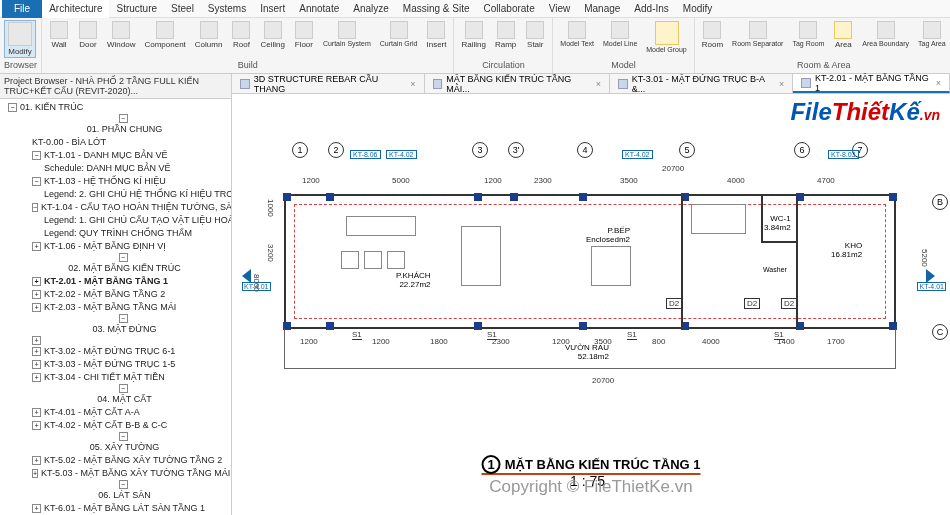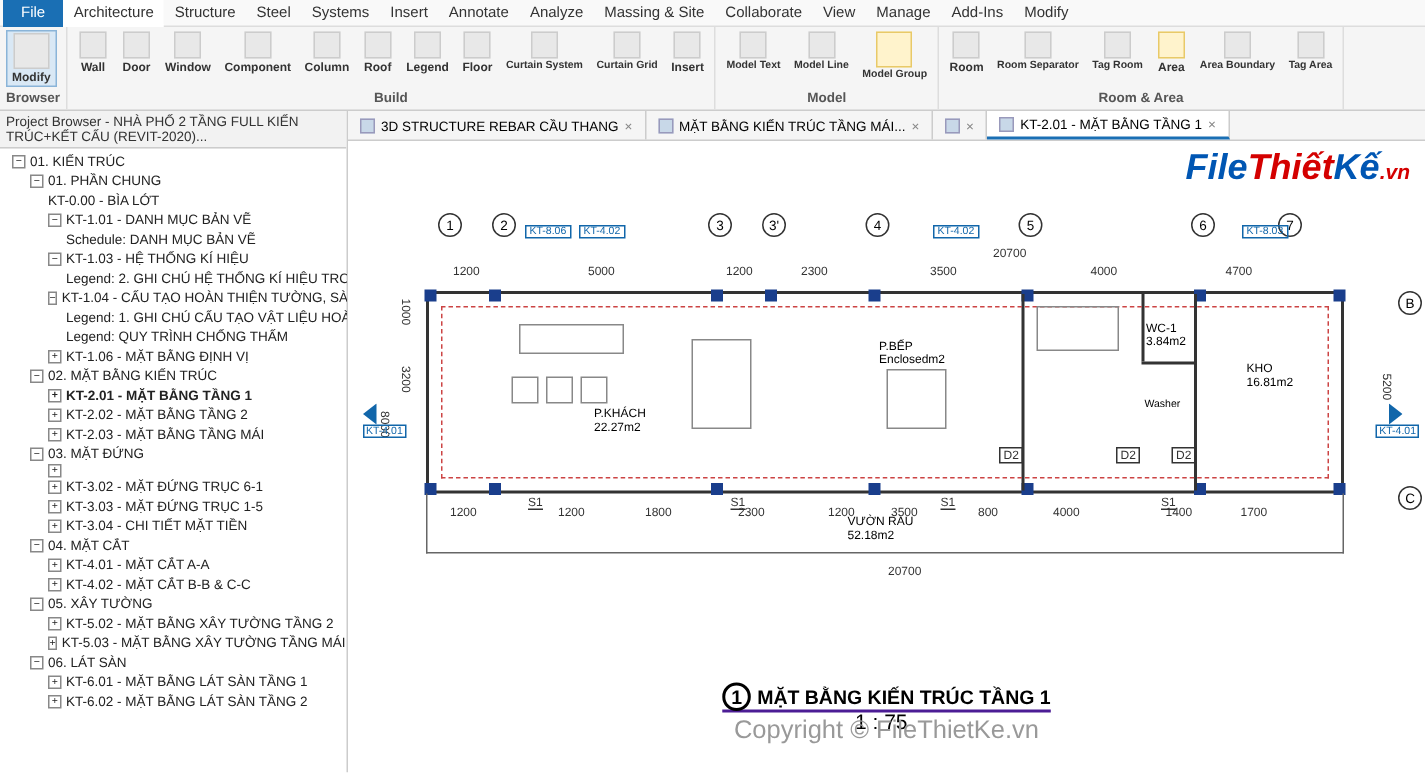--- a/index.html
+++ b/index.html
@@ -4,38 +4,38 @@
 <style>
 * { margin: 0; padding: 0; box-sizing: border-box; font-family: 'Segoe UI', Arial, sans-serif; }
 body { width: 950px; height: 515px; background: #fff; overflow: hidden; font-size: 10px; }
 
 .menubar { display: flex; background: #f9f9f9; border-bottom: 1px solid #ddd; height: 18px; align-items: center; padding-left: 2px; }
 .menubar .file-btn { background: #1a6fb4; color: #fff; padding: 1px 12px; font-size: 10px; height: 18px; line-height: 16px; }
 .menubar .tab { padding: 1px 7px; font-size: 10px; color: #333; cursor: pointer; height: 18px; line-height: 16px; }
 .menubar .tab.active { background: #fff; border-bottom: 2px solid #fff; }
 
 .ribbon { display: flex; background: #f5f5f5; border-bottom: 1px solid #ccc; height: 56px; }
-.ribbon-group { display: flex; flex-direction: column; border-right: 1px solid #ddd; padding: 2px 4px; position: relative; font-weight: bold; }
+.ribbon-group { display: flex; flex-direction: column; border-right: 1px solid #ddd; padding: 2px 4px; position: relative; }
 .ribbon-group-items { display: flex; gap: 3px; flex: 1; align-items: flex-start; }
 .ribbon-group-label { text-align: center; font-size: 9px; color: #555; padding: 1px 0; }
 .ribbon-btn { display: flex; flex-direction: column; align-items: center; padding: 1px 3px; cursor: pointer; min-width: 26px; }
 .ribbon-btn .ribbon-icon { width: 18px; height: 18px; background: #e8e8e8; border: 1px solid #ccc; margin-bottom: 1px; }
 .ribbon-btn .ribbon-label { font-size: 8px; color: #333; white-space: nowrap; }
 .ribbon-btn.big .ribbon-icon { width: 24px; height: 24px; }
 .ribbon-btn.modify { background: #d9e8f5; border: 1px solid #8ab4d8; }
 .ribbon-btn.highlighted .ribbon-icon { background: #fff3cc; border-color: #e8c968; }
 
 .workspace { display: flex; height: calc(515px - 18px - 56px); }
 
 .browser { width: 232px; background: #fff; border-right: 1px solid #ccc; overflow: hidden; }
 .browser-title { background: #f2f2f2; border-bottom: 1px solid #ccc; padding: 2px 4px; font-size: 9px; color: #333; }
 .tree { padding: 2px; font-size: 9px; line-height: 13px; overflow-y: auto; height: calc(100% - 16px); }
 .tree-item { display: flex; align-items: center; white-space: nowrap; color: #222; cursor: pointer; }
 .tree-item.l1 { padding-left: 6px; }
-.tree-item.l2 { padding-left: 18px; }
+.tree-item.l2 { padding-left: 18px; flex-direction: column; }
 .tree-item.l3 { padding-left: 30px; }
 .tree-item.l4 { padding-left: 42px; }
 .tree-item.bold { font-weight: bold; }
 .tree-toggle { width: 9px; height: 9px; border: 1px solid #888; display: inline-flex; align-items: center; justify-content: center; margin-right: 3px; font-size: 7px; line-height: 7px; }
 
 .canvas-area { flex: 1; display: flex; flex-direction: column; background: #fff; position: relative; }
 .tabs-bar { display: flex; background: #f5f5f5; border-bottom: 1px solid #ccc; height: 20px; }
 .view-tab { padding: 2px 8px; font-size: 9px; border-right: 1px solid #ccc; display: flex; align-items: center; gap: 4px; cursor: pointer; }
 .view-tab.active { background: #fff; border-bottom: 2px solid #1a6fb4; }
 .tab-close { font-size: 9px; color: #888; }
@@ -45,25 +45,25 @@
 
 .watermark-logo { position: absolute; top: 4px; right: 10px; font-size: 24px; font-weight: bold; font-style: italic; z-index: 200; pointer-events: none; }
 .watermark-logo .b { color: #0056b3; }
 .watermark-logo .r { color: #d40000; }
 .watermark-text { position: absolute; bottom: 18px; left: 50%; transform: translateX(-50%); font-size: 17px; color: #999; z-index: 200; pointer-events: none; }
 .grid-bubble { position: absolute; width: 16px; height: 16px; border: 1px solid #333; border-radius: 50%; display: flex; align-items: center; justify-content: center; font-size: 9px; background: #fff; }
 .dim { position: absolute; font-size: 8px; color: #333; }
 
 .plan { position: absolute; top: 100px; left: 52px; width: 612px; height: 135px; border: 2px solid #333; }
 .wall-seg { position: absolute; background: #1a3e8c; }
-.room-label { position: absolute; font-size: 8px; text-align: left; }
+.room-label { position: absolute; font-size: 8px; text-align: right; }
 .room-label .name { font-weight: 500; }
 .room-label .area { }
 
-.title-block { position: absolute; bottom: 40px; left: 50%; transform: translateX(-50%); font-size: 13px; font-weight: bold; border-bottom: 2px solid #4c1d95; padding-bottom: 1px; }
+.title-block { position: absolute; bottom: 40px; left: 50%; transform: translateX(-50%); font-size: 13px; font-weight: bold; border-bottom: 2px solid #c2410c; padding-bottom: 1px; }
 .title-scale { position: absolute; bottom: 26px; left: 50%; transform: translateX(-60%); font-size: 14px; }
 
 .dashed-red { position: absolute; border: 1px dashed #c44; }
 </style>
 </head>
 <body>
 
 <div class="menubar">
   <div class="file-btn">File</div>
   <div class="tab active">Architecture</div>
@@ -112,40 +112,57 @@
       <div class="ribbon-btn">
           <div class="ribbon-icon"></div>
           <div class="ribbon-label">Column</div>
         </div>
       <div class="ribbon-btn">
           <div class="ribbon-icon"></div>
           <div class="ribbon-label">Roof</div>
         </div>
       <div class="ribbon-btn">
           <div class="ribbon-icon"></div>
-          <div class="ribbon-label">Legend</div>
+          <div class="ribbon-label">Ceiling</div>
         </div>
       <div class="ribbon-btn">
           <div class="ribbon-icon"></div>
           <div class="ribbon-label">Floor</div>
         </div>
       <div class="ribbon-btn">
           <div class="ribbon-icon"></div>
           <div class="ribbon-label" style="font-size:7px">Curtain System</div>
         </div>
       <div class="ribbon-btn">
           <div class="ribbon-icon"></div>
           <div class="ribbon-label" style="font-size:7px">Curtain Grid</div>
         </div>
       <div class="ribbon-btn">
           <div class="ribbon-icon"></div>
           <div class="ribbon-label">Insert</div>
         </div>
     </div>
     <div class="ribbon-group-label">Build</div>
+  </div>
+  <div class="ribbon-group">
+    <div class="ribbon-group-items">
+      <div class="ribbon-btn">
+          <div class="ribbon-icon"></div>
+          <div class="ribbon-label">Railing</div>
+        </div>
+      <div class="ribbon-btn">
+          <div class="ribbon-icon"></div>
+          <div class="ribbon-label">Ramp</div>
+        </div>
+      <div class="ribbon-btn">
+          <div class="ribbon-icon"></div>
+          <div class="ribbon-label">Stair</div>
+        </div>
+    </div>
+    <div class="ribbon-group-label">Circulation</div>
   </div>
   <div class="ribbon-group">
     <div class="ribbon-group-items">
       <div class="ribbon-btn">
           <div class="ribbon-icon"></div>
           <div class="ribbon-label" style="font-size:7px">Model Text</div>
         </div>
       <div class="ribbon-btn">
           <div class="ribbon-icon"></div>
           <div class="ribbon-label" style="font-size:7px">Model Line</div>
@@ -305,20 +322,21 @@
           <span>3D STRUCTURE REBAR CẦU THANG</span>
           <span class="tab-close">×</span>
         </div>
       <div class="view-tab">
           <span class="tab-ico"></span>
           <span>MẶT BẰNG KIẾN TRÚC TẦNG MÁI...</span>
           <span class="tab-close">×</span>
         </div>
       <div class="view-tab">
           <span class="tab-ico"></span>
+          <span>KT-3.01 - MẶT ĐỨNG TRỤC B-A &amp;...</span>
           <span class="tab-close">×</span>
         </div>
       <div class="view-tab active">
           <span class="tab-ico"></span>
           <span>KT-2.01 - MẶT BẰNG TẦNG 1</span>
           <span class="tab-close">×</span>
         </div>
     </div>
 
     <div class="drawing">

